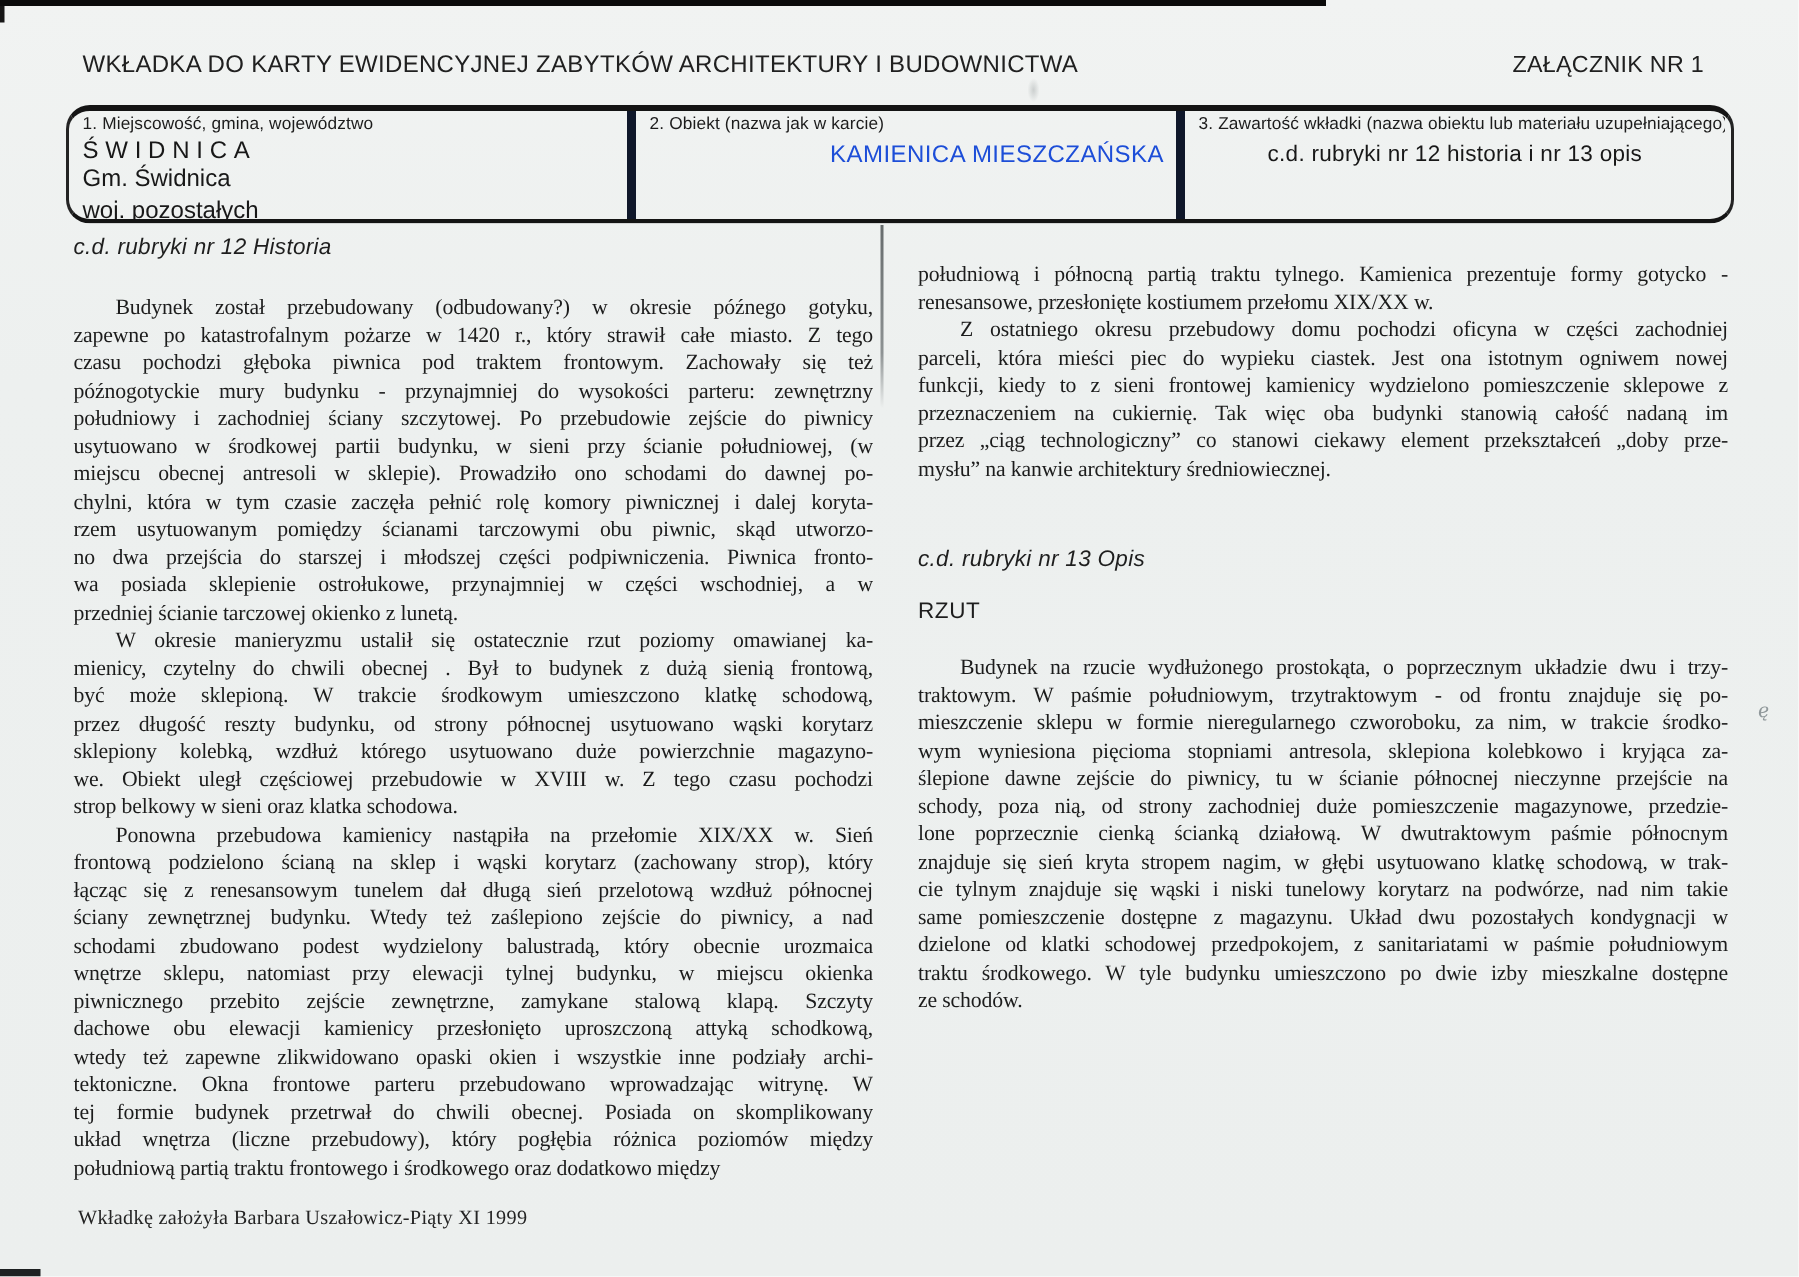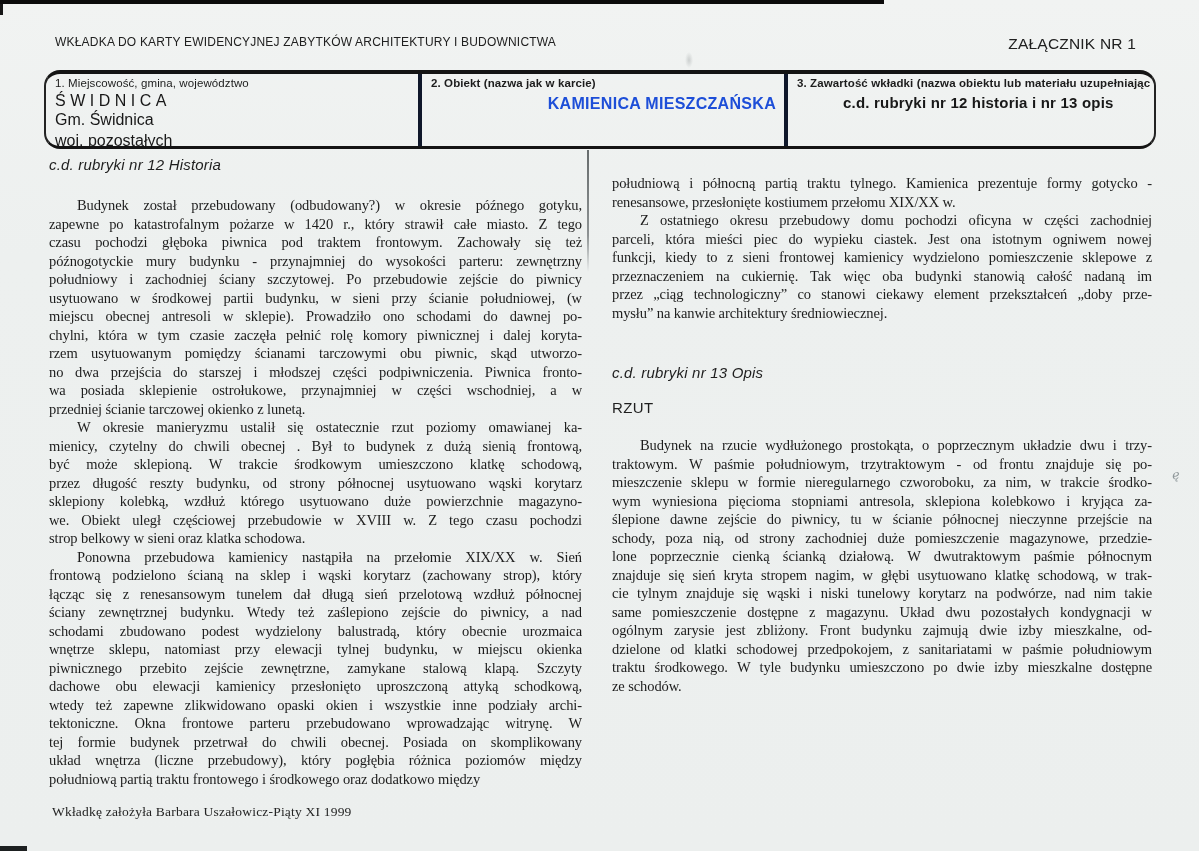--- a/index.html
+++ b/index.html
@@ -14,31 +14,31 @@
   .scan-bottom{position:absolute;left:0;top:846px;width:27px;height:5px;background:#1d2021;}
   .fold-line{position:absolute;left:587px;top:150px;width:2px;height:122px;
     background:linear-gradient(#676c6d,#8d9293 70%,rgba(140,145,146,0));}
   .fold-smudge{position:absolute;left:685px;top:52px;width:8px;height:16px;opacity:.55;
     background:radial-gradient(closest-side,#aeb3b3,rgba(174,179,179,0));}
   .hand-mark{position:absolute;left:1172px;top:467px;font:italic 13px "DejaVu Serif",serif;
     color:#8f979a;transform:rotate(-6deg);}
 
   
   .hdr-title{position:absolute;left:55px;top:35px;font-family:"Liberation Sans",sans-serif;
-    font-size:12px;letter-spacing:.2px;color:#202020;white-space:nowrap;}
+    font-size:16px;letter-spacing:.2px;color:#202020;white-space:nowrap;}
   .hdr-annex{position:absolute;right:63px;top:35px;font-family:"Liberation Sans",sans-serif;
     font-size:15.5px;letter-spacing:.2px;color:#202020;white-space:nowrap;}
 
   
   .ftable{position:absolute;left:44px;top:70px;width:1108px;height:72px;
     border-top:4px solid #141414;border-bottom:3px solid #141414;
     border-left:2px solid #232323;border-right:2px solid #232323;
     display:grid;grid-template-columns:372px 366px 366px;background:transparent;border-radius:16px;}
   .fcell{padding:3px 8px 0 9px;overflow:hidden;}
-  .fcell + .fcell{border-left:4px solid #0f172a;font-weight:bold;}
+  .fcell + .fcell{border-left:6px solid #0f172a;}
   .fcell-label{font-family:"Liberation Sans",sans-serif;font-size:11.5px;color:#1c1c1c;
     letter-spacing:.1px;white-space:nowrap;}
   .loc-line1{font-family:"Liberation Sans",sans-serif;font-size:16px;letter-spacing:4.5px;
     margin-top:3px;color:#181818;}
   .loc-line{font-family:"Liberation Sans",sans-serif;font-size:16px;line-height:20.5px;
     color:#181818;}
   .obj-value{font-family:"Liberation Sans",sans-serif;font-size:16px;text-align:right;
     margin-top:6px;letter-spacing:.3px;color:#1d4ed8;}
   .cont-value{font-family:"Liberation Sans",sans-serif;font-size:15px;margin:5px 0 0 46px;
     letter-spacing:.2px;color:#181818;}
@@ -154,21 +154,20 @@
         <div class="tl ind">Budynek na rzucie wydłużonego prostokąta, o poprzecznym układzie dwu i trzy-</div>
         <div class="tl">traktowym. W paśmie południowym, trzytraktowym - od frontu znajduje się po-</div>
         <div class="tl">mieszczenie sklepu w formie nieregularnego czworoboku, za nim, w trakcie środko-</div>
         <div class="tl">wym wyniesiona pięcioma stopniami antresola, sklepiona kolebkowo i kryjąca za-</div>
         <div class="tl">ślepione dawne zejście do piwnicy, tu w ścianie północnej nieczynne przejście na</div>
         <div class="tl">schody, poza nią, od strony zachodniej duże pomieszczenie magazynowe, przedzie-</div>
         <div class="tl">lone poprzecznie cienką ścianką działową. W dwutraktowym paśmie północnym</div>
         <div class="tl">znajduje się sień kryta stropem nagim, w głębi usytuowano klatkę schodową, w trak-</div>
         <div class="tl">cie tylnym znajduje się wąski i niski tunelowy korytarz na podwórze, nad nim takie</div>
         <div class="tl">same pomieszczenie dostępne z magazynu. Układ dwu pozostałych kondygnacji w</div>
-        <div class="tl">ogólnym zarysie jest zbliżony. Front budynku zajmują dwie izby mieszkalne, od-</div>
         <div class="tl">dzielone od klatki schodowej przedpokojem, z sanitariatami w paśmie południowym</div>
         <div class="tl">traktu środkowego. W tyle budynku umieszczono po dwie izby mieszkalne dostępne</div>
         <div class="tl last">ze schodów.</div>
       </div>
   </div>
 
   <div class="footer-note">Wkładkę założyła Barbara Uszałowicz-Piąty XI 1999</div>
 
 </div>
 

